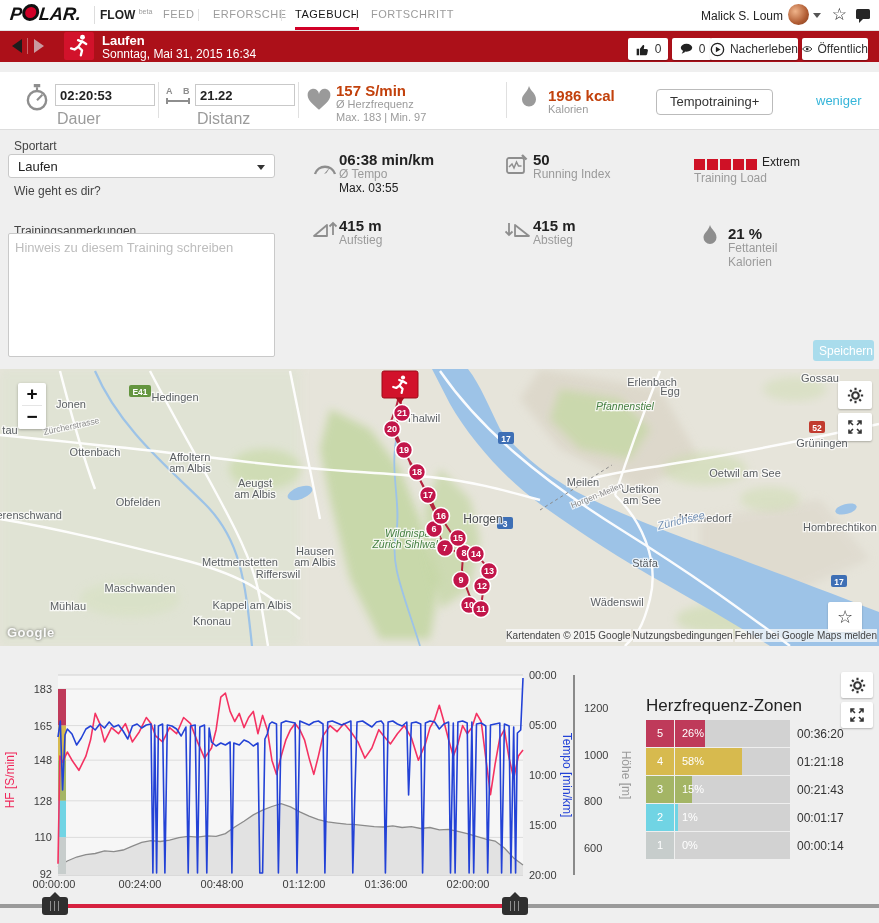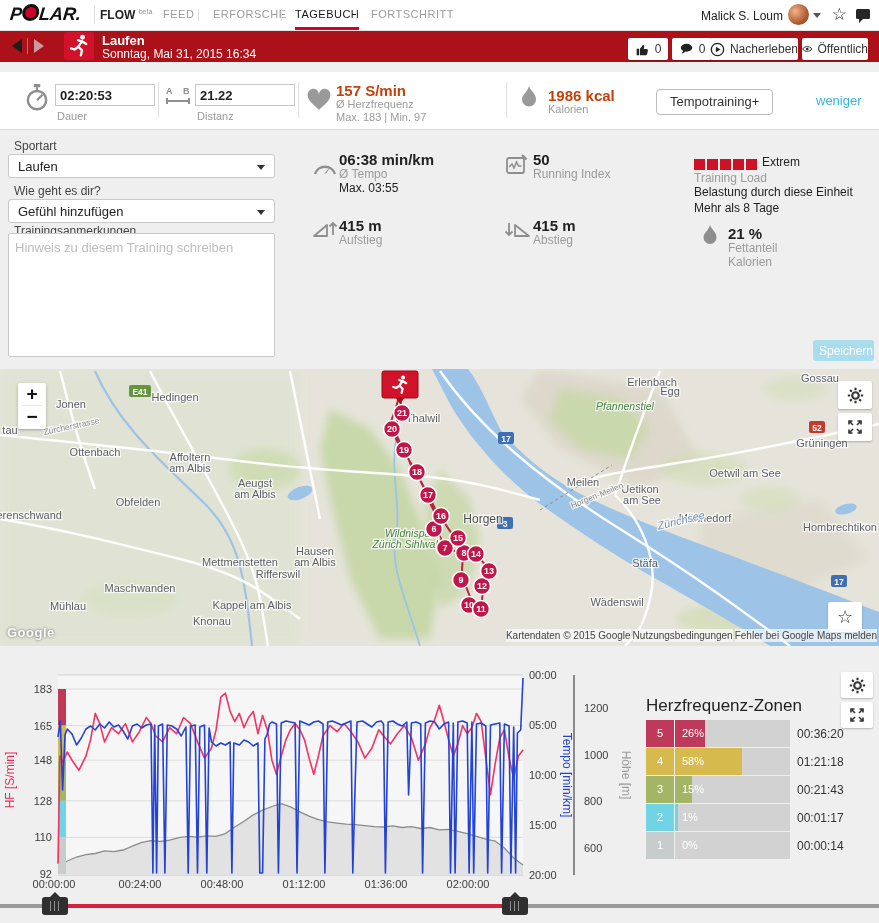--- a/index.html
+++ b/index.html
@@ -30,21 +30,21 @@
   .arrow-div{position:absolute;left:27px;top:8px;width:1px;height:16px;background:rgba(255,255,255,.35);}
   .sporttile{position:absolute;left:64px;top:2px;width:30px;height:28px;background:#d2122b;border-radius:2px;}
   .hdr-title{position:absolute;left:102px;top:3px;color:#fff;font-size:13px;font-weight:bold;}
   .hdr-date{position:absolute;left:102px;top:17px;color:#fff;font-size:12px;}
   .hbtn{position:absolute;top:8px;height:22px;background:#fff;border-radius:2px;font-size:12px;color:#333;
         display:flex;align-items:center;justify-content:center;gap:5px;cursor:pointer;box-shadow:0 1px 1px rgba(0,0,0,.25);}
   
   .summary{position:absolute;left:0;top:72px;width:879px;height:57px;background:#fff;border-bottom:1px solid #ddd;}
   .sum-div{position:absolute;top:10px;width:1px;height:36px;background:#e0e0e0;}
   .sum-input{position:absolute;height:20px;width:90px;border:1px solid #c9c9c9;font-weight:bold;font-size:13px;padding:0 4px;color:#222;font-family:inherit;}
-  .sum-label{position:absolute;font-size:11px;color:#9b9b9b;}
+  .sum-label{position:absolute;font-size:16px;color:#9b9b9b;}
   .big-val{position:absolute;font-size:15px;font-weight:bold;color:#c2410c;}
   .sub-val{position:absolute;font-size:11px;color:#9b9b9b;}
   .benefit-btn{position:absolute;left:656px;top:17px;height:24px;padding:0 13px;border:1px solid #bbb;border-radius:4px;background:#fff;font-size:13px;color:#333;line-height:24px;cursor:pointer;}
   .less-link{position:absolute;left:816px;top:21px;font-size:13px;color:#35b5d9;cursor:pointer;}
   
   .details{position:absolute;left:0;top:129px;width:785px;height:240px;}
   .flabel{position:absolute;font-size:12px;color:#444;}
   .fselect{position:absolute;width:267px;height:24px;background:#fff;border:1px solid #c9c9c9;border-radius:3px;font-size:13px;color:#222;line-height:24px;padding-left:9px;cursor:pointer;box-sizing:border-box;}
   .fselect .sel-caret{position:absolute;right:9px;top:10px;width:0;height:0;border-left:4px solid transparent;border-right:4px solid transparent;border-top:5px solid #333;}
   .fnotes{position:absolute;left:8px;top:104px;width:253px;height:110px;border:1px solid #c9c9c9;border-radius:2px;background:#fff;font-family:inherit;font-size:13px;padding:6px;resize:none;color:#333;}
@@ -188,21 +188,20 @@
   <div class="big-val" style="left:548px;top:15px;">1986 kcal</div>
   <div class="sub-val" style="left:548px;top:31px;">Kalorien</div>
   <div class="benefit-btn">Tempotraining+</div>
   <div class="less-link">weniger</div>
 </section>
 
 <section class="details">
   <div class="flabel" style="left:14px;top:10px;">Sportart</div>
   <div class="fselect" style="left:8px;top:25px;"><span>Laufen</span><span class="sel-caret"></span></div>
   <div class="flabel" style="left:14px;top:55px;">Wie geht es dir?</div>
-  <div class="fselect" style="left:8px;top:70px;"><span>Gefühl hinzufügen</span><span class="sel-caret"></span></div>
   <div class="flabel" style="left:14px;top:95px;">Trainingsanmerkungen</div>
   <textarea class="fnotes" placeholder="Hinweis zu diesem Training schreiben" style=""></textarea>
   <button class="savebtn">Speichern</button>
 
   <svg class="abs" style="left:312px;top:28px;" width="26" height="20" viewBox="0 0 26 20">
     <path d="M3 17 A10.5 10.5 0 0 1 23 17" fill="none" stroke="#8e8e8e" stroke-width="2.4"></path>
     <path d="M12 17 L18.5 9.5 L14.5 16 z" fill="#8e8e8e"></path>
   </svg>
   <div class="dv" style="left:339px;top:22px;">06:38 min/km</div>
   <div class="dl" style="left:339px;top:38px;">Ø Tempo</div>
@@ -212,21 +211,20 @@
     <rect x="2" y="5" width="17" height="15" rx="2" fill="none" stroke="#8e8e8e" stroke-width="1.8"></rect>
     <path d="M4 14 l3-3 2 4 2.5-6 2 4 h3" fill="none" stroke="#8e8e8e" stroke-width="1.5"></path>
     <path d="M17 2 l4.5 4.5" stroke="#8e8e8e" stroke-width="2.4"></path>
   </svg>
   <div class="dv" style="left:533px;top:22px;">50</div>
   <div class="dl" style="left:533px;top:38px;">Running Index</div>
 
   <div class="abs" style="left:694px;top:27px;" id="load-squares"><span class="loadsq" style="background: rgb(207, 17, 38);"></span><span class="loadsq" style="background: rgb(207, 17, 38);"></span><span class="loadsq" style="background: rgb(207, 17, 38);"></span><span class="loadsq" style="background: rgb(207, 17, 38);"></span><span class="loadsq" style="background: rgb(207, 17, 38);"></span></div>
   <div class="dm" style="left:762px;top:26px;">Extrem</div>
   <div class="dl" style="left:694px;top:42px;">Training Load</div>
-  <div class="dm" style="left:694px;top:56px;width:176px;line-height:1.3;">Belastung durch diese Einheit Mehr als 8 Tage</div>
 
   <svg class="abs" style="left:312px;top:88px;" width="26" height="24" viewBox="0 0 26 24">
     <path d="M2 19 H15 V8 Z" fill="none" stroke="#8e8e8e" stroke-width="1.8" stroke-linejoin="round"></path>
     <path d="M21 18 V6 M17.5 9.5 L21 6 L24.5 9.5" fill="none" stroke="#8e8e8e" stroke-width="1.8"></path>
   </svg>
   <div class="dv" style="left:339px;top:88px;">415 m</div>
   <div class="dl" style="left:339px;top:104px;">Aufstieg</div>
 
   <svg class="abs" style="left:505px;top:88px;" width="26" height="24" viewBox="0 0 26 24">
     <path d="M4 6 V18 M.5 14.5 L4 18 L7.5 14.5" fill="none" stroke="#8e8e8e" stroke-width="1.8"></path>

